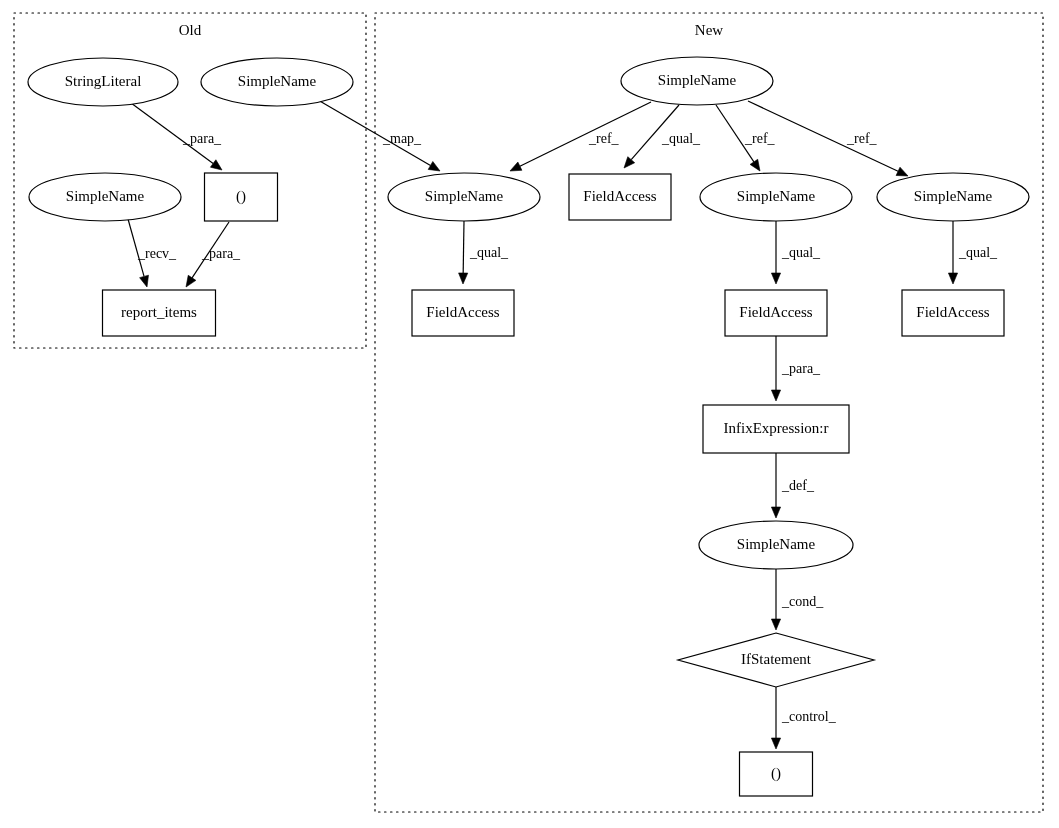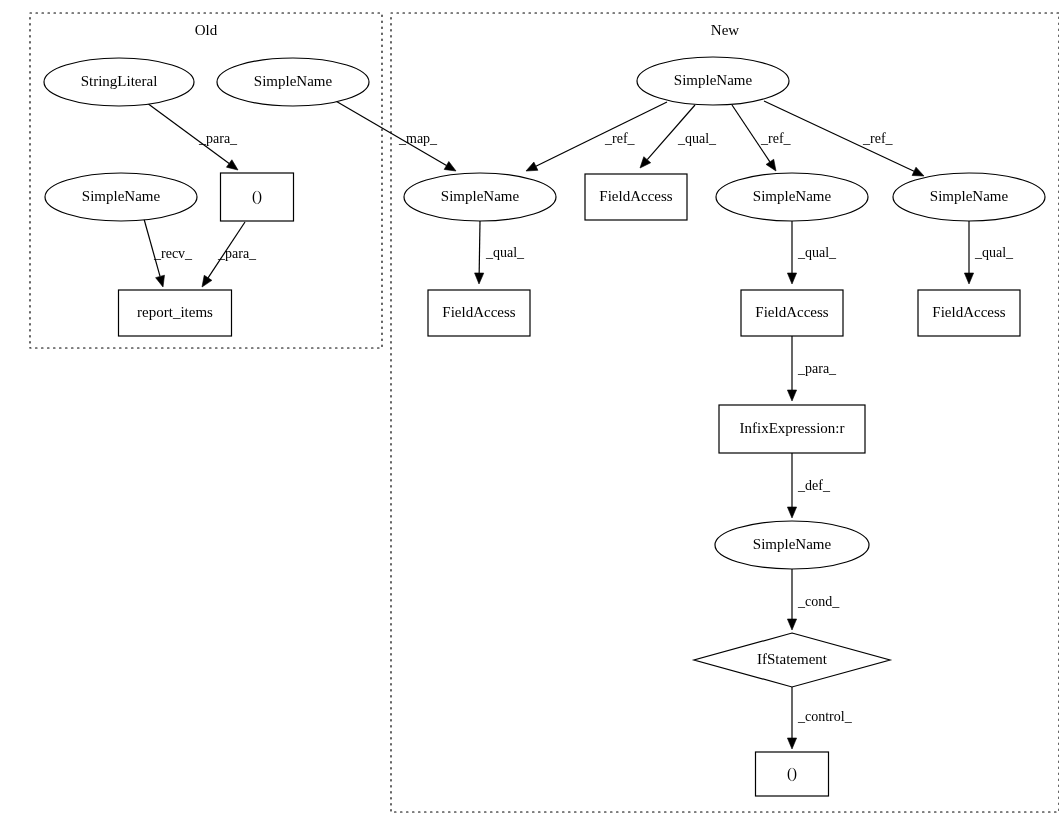--- a/index.html
+++ b/index.html
@@ -10,21 +10,20 @@
   body {
     width: 1059px;
     height: 828px;
     font-family: "Liberation Serif", "DejaVu Serif", serif;
     overflow: hidden;
   }
   #graph-root {
     position: relative;
     width: 956px;
     height: 828px;
-    padding-left: 16px;
   }
   svg#graph-svg {
     display: block;
     width: 1059px;
     height: 828px;
   }
   .node-shape {
     fill: #ffffff;
     stroke: #000000;
     stroke-width: 1.2;

